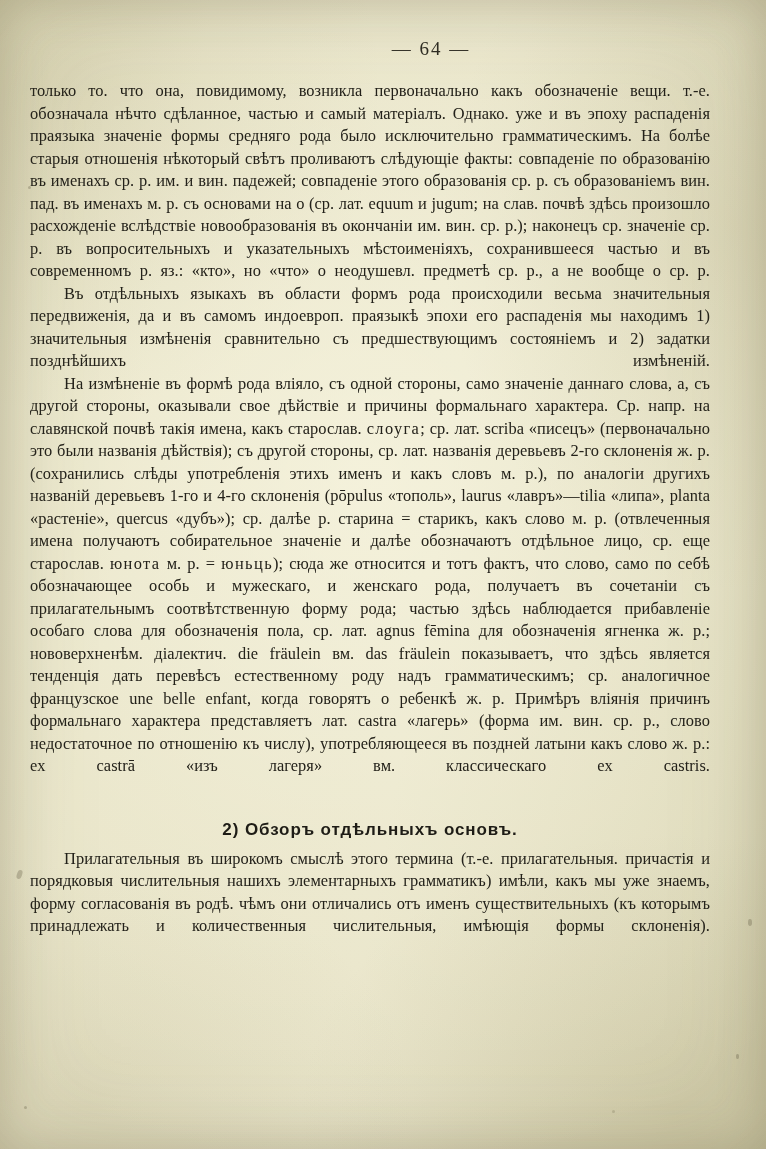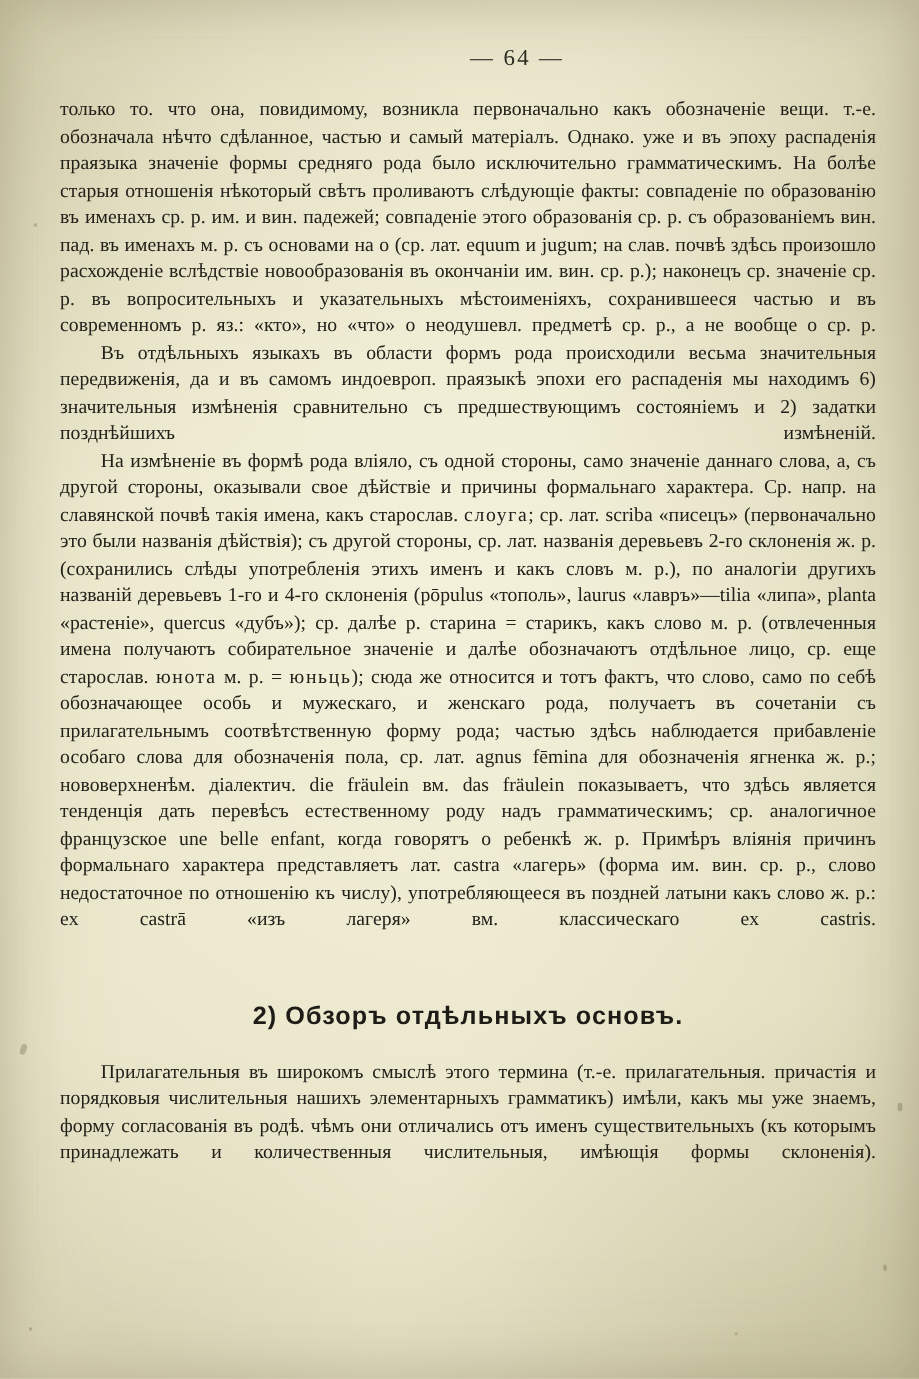--- a/index.html
+++ b/index.html
@@ -62,21 +62,21 @@
     font-size: 19px;
     letter-spacing: 2px;
     color: #2e2c22;
     font-family: "Liberation Serif", "DejaVu Serif", serif;
     padding-left: 48px;
   }
 
   
   .column {
     position: absolute;
-    left: 50px;
+    left: 30px;
     top: 80px;
     width: 680px;
   }
 
   p.body {
     margin: 0;
     text-align: justify;
     text-align-last: left;
     font-size: 16.4px;
     line-height: 22.5px;
@@ -90,26 +90,26 @@
   }
   p.body.last-justify {
     text-align-last: justify;
   }
 
   .lat { font-family: Liberation Serif, serif; }
   .sp  { letter-spacing: 1.4px; }
 
   
   .section-heading {
-    margin: 15px;
+    margin: 0;
     padding-top: 42px;
     text-align: center;
     font-family: "Liberation Sans", "DejaVu Sans", sans-serif;
     font-weight: bold;
-    font-size: 21px;
+    font-size: 17px;
     letter-spacing: 0.9px;
     color: #1e1c16;
   }
 
   .sub-heading {
     margin: 0;
     padding-top: 26px;
     padding-left: 48px;
     font-style: italic;
     font-size: 16.6px;
@@ -125,21 +125,21 @@
 <div class="paper"></div>
 
 <div class="page">
 
   <div class="folio">—  64  —</div>
 
   <div class="column">
 
     <p class="body last-justify">только то. что она, повидимому, возникла первоначально какъ обозначеніе вещи. т.-е. обозначала нѣчто сдѣланное, частью и самый матеріалъ. Однако. уже и въ эпоху распаденія праязыка значеніе формы средняго рода было исключительно грамматическимъ. На болѣе старыя отношенія нѣкоторый свѣтъ проливаютъ слѣдующіе факты: совпаденіе по образованію въ именахъ ср. р. им. и вин. падежей; совпаденіе этого образованія ср. р. съ образованіемъ вин. пад. въ именахъ м. р. съ основами на о (ср. лат. equum и jugum; на слав. почвѣ здѣсь произошло расхожденіе вслѣдствіе новообразованія въ окончаніи им. вин. ср. р.); наконецъ ср. значеніе ср. р. въ вопросительныхъ и указательныхъ мѣстоименіяхъ, сохранившееся частью и въ современномъ р. яз.: «кто», но «что» о неодушевл. предметѣ ср. р., а не вообще о ср. р.</p>
 
-    <p class="body indent last-justify">Въ отдѣльныхъ языкахъ въ области формъ рода происходили весьма значительныя передвиженія, да и въ самомъ индоевроп. праязыкѣ эпохи его распаденія мы находимъ 6) значительныя измѣненія сравнительно съ предшествующимъ состояніемъ и 2) задатки позднѣйшихъ измѣненій.</p>
+    <p class="body indent last-justify">Въ отдѣльныхъ языкахъ въ области формъ рода происходили весьма значительныя передвиженія, да и въ самомъ индоевроп. праязыкѣ эпохи его распаденія мы находимъ 1) значительныя измѣненія сравнительно съ предшествующимъ состояніемъ и 2) задатки позднѣйшихъ измѣненій.</p>
 
     <p class="body indent last-justify"><span>На измѣненіе въ формѣ рода вліяло, съ одной стороны, само значеніе даннаго слова, а, съ другой стороны, оказывали свое дѣйствіе и причины формальнаго характера. Ср. напр. на славянской почвѣ такія имена, какъ старослав. </span><span class="sp">слоуга</span><span>; ср. лат. </span><span class="lat">scriba</span><span> «писецъ» (первоначально это были названія дѣйствія); съ другой стороны, ср. лат. названія деревьевъ 2-го склоненія ж. р. (сохранились слѣды употребленія этихъ именъ и какъ словъ м. р.), по аналогіи другихъ названій деревьевъ 1-го и 4-го склоненія (</span><span class="lat">pōpulus</span><span> «тополь», </span><span class="lat">laurus</span><span> «лавръ»—</span><span class="lat">tilia</span><span> «липа», </span><span class="lat">planta</span><span> «растеніе», </span><span class="lat">quercus</span><span> «дубъ»); ср. далѣе р. старина = старикъ, какъ слово м. р. (отвлеченныя имена получаютъ собирательное значеніе и далѣе обозначаютъ отдѣльное лицо, ср. еще старослав. </span><span class="sp">юнота</span><span> м. р. = </span><span class="sp">юньць</span><span>); сюда же относится и тотъ фактъ, что слово, само по себѣ обозначающее особь и мужескаго, и женскаго рода, получаетъ въ сочетаніи съ прилагательнымъ соотвѣтственную форму рода; частью здѣсь наблюдается прибавленіе особаго слова для обозначенія пола, ср. лат. </span><span class="lat">agnus fēmina</span><span> для обозначенія ягненка ж. р.; нововерхненѣм. діалектич. </span><span class="lat">die fräulein</span><span> вм. </span><span class="lat">das fräulein</span><span> показываетъ, что здѣсь является тенденція дать перевѣсъ естественному роду надъ грамматическимъ; ср. аналогичное французское </span><span class="lat">une belle enfant</span><span>, когда говорятъ о ребенкѣ ж. р. Примѣръ вліянія причинъ формальнаго характера представляетъ лат. </span><span class="lat">castra</span><span> «лагерь» (форма им. вин. ср. р., слово недостаточное по отношенію къ числу), употребляющееся въ поздней латыни какъ слово ж. р.: </span><span class="lat">ex castrā</span><span> «изъ лагеря» вм. классическаго </span><span class="lat">ex castris</span><span>.</span></p>
 
     <h2 class="section-heading">2) Обзоръ отдѣльныхъ основъ.</h2>
 
 
     <div class="gap-after-heading"></div>
 
     <p class="body indent last-justify">Прилагательныя въ широкомъ смыслѣ этого термина (т.-е. прилагательныя. причастія и порядковыя числительныя нашихъ элементарныхъ грамматикъ) имѣли, какъ мы уже знаемъ, форму согласованія въ родѣ. чѣмъ они отличались отъ именъ существительныхъ (къ которымъ принадлежать и количественныя числительныя, имѣющія формы склоненія).</p>
 

